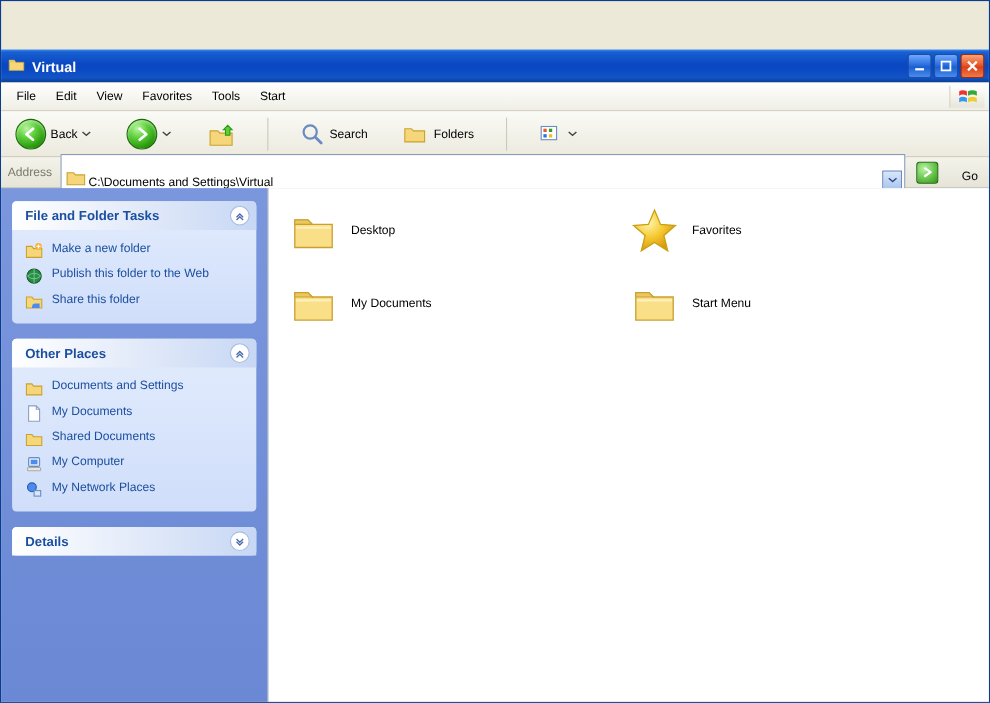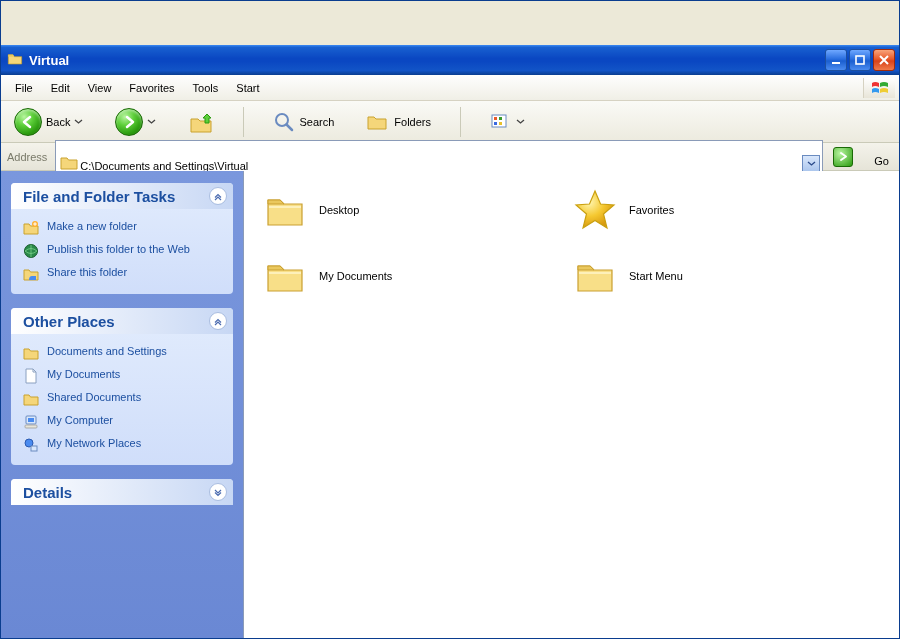--- a/index.html
+++ b/index.html
@@ -148,21 +148,21 @@
     border-radius: 4px;
   }
   .panel-header {
     height: 26px;
     background: linear-gradient(to right, #ffffff, #c7d7f4);
     border-radius: 4px 4px 0 0;
     display:flex;align-items:center;
     padding: 0 6px 0 12px;
     color: #1c4fa0;
     font-weight: bold;
-    font-size: 15px;
+    font-size: 12px;
   }
   .panel-header .spacer { flex:1; }
   .collapse-btn {
     width:18px;height:18px;border-radius:50%;
     background:#fff;border:1px solid #a9bde0;
     display:flex;align-items:center;justify-content:center;
   }
   .panel-body {
     padding: 10px 12px 12px 12px;
     display:flex;flex-direction:column;gap:6px;

